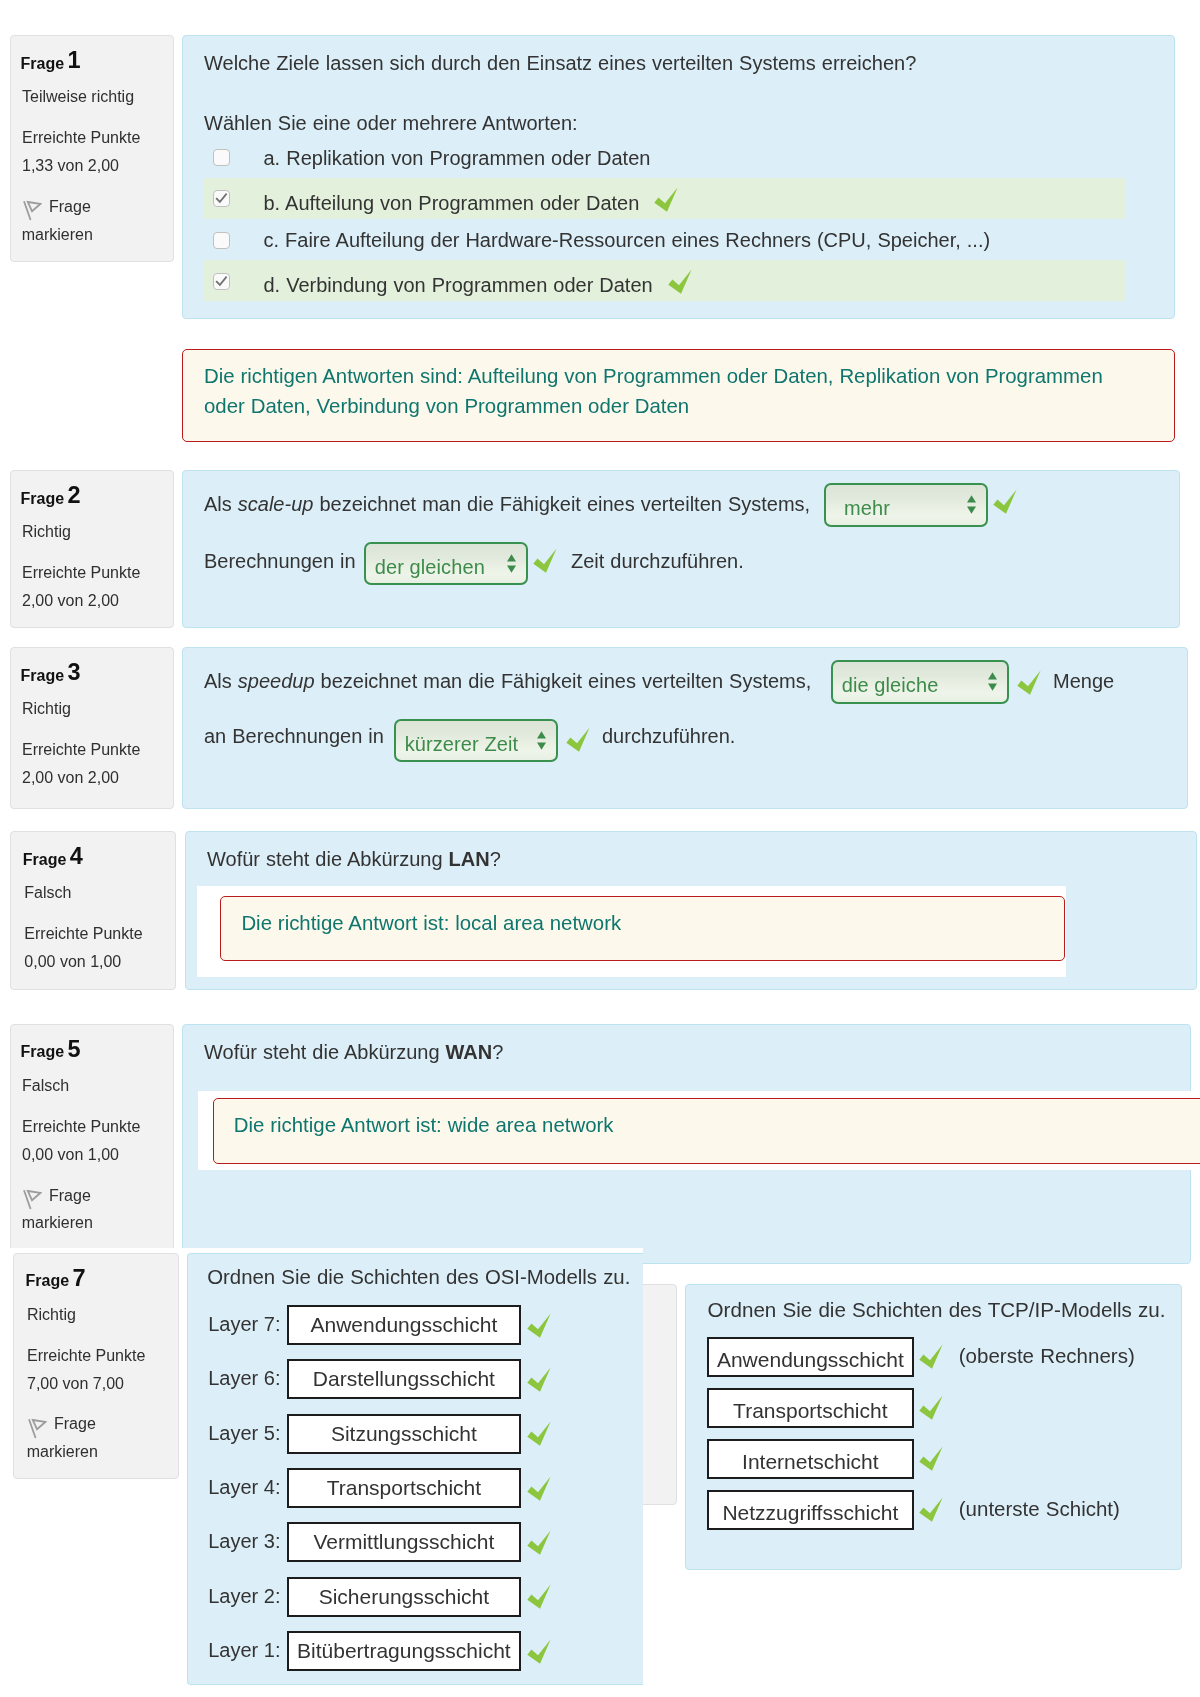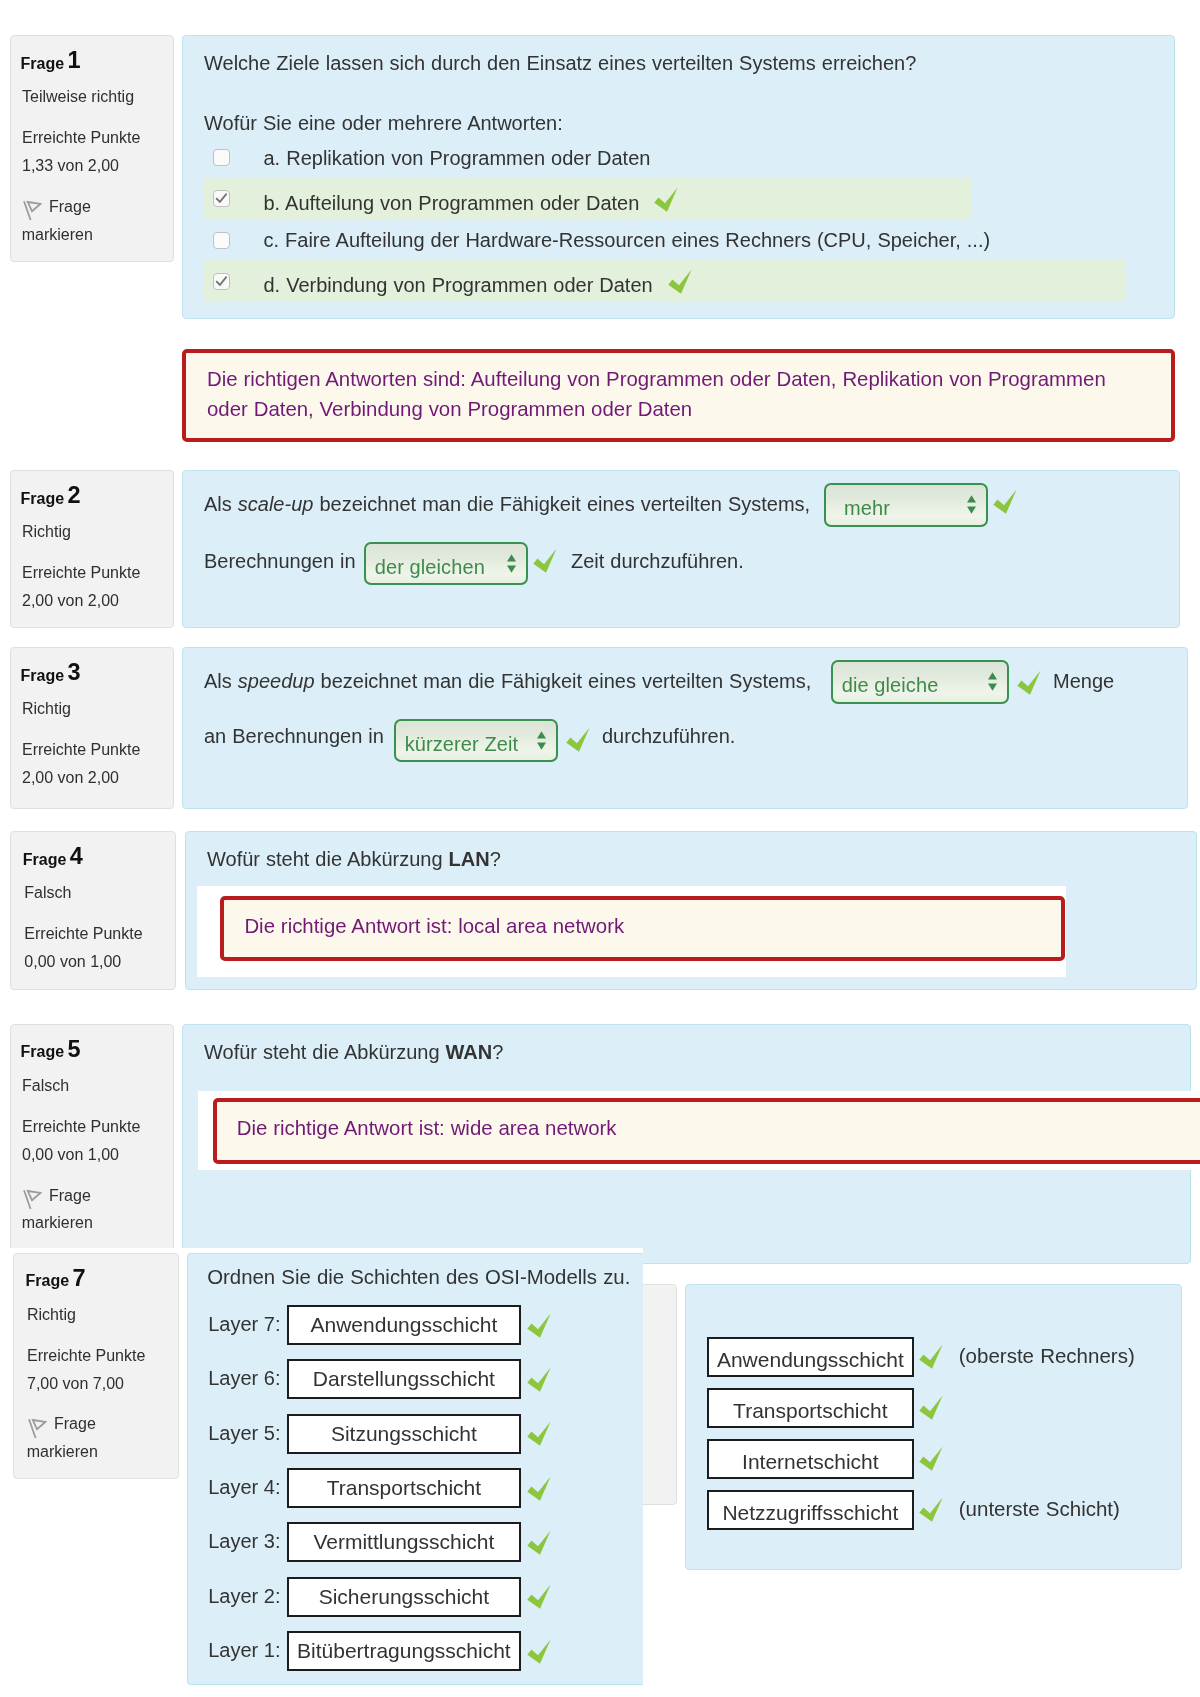--- a/index.html
+++ b/index.html
@@ -35,22 +35,22 @@
   .orow{position:absolute;}
   .orow.ok{background:#e3f0db;}
   .cbox{
     position:absolute;width:17px;height:17px;box-sizing:border-box;
     border:1px solid #c0c0c0;border-radius:4px;background:#fafafa;
   }
 
   
   .fb{
     position:absolute;box-sizing:border-box;
-    background:#fdf8ec;border:4px solid #b91c1c;border-radius:5px;
-    color:#701a75;font-size:20.4px;line-height:1;word-spacing:0.2px;
+    background:#fdf8ec;border:1px solid #b91c1c;border-radius:5px;
+    color:#0f766e;font-size:20.4px;line-height:1;word-spacing:0.2px;
   }
   .fb .l{position:absolute;white-space:nowrap;}
   .wbox{position:absolute;background:#ffffff;text-decoration:underline;}
 
   
   .sel{
     position:absolute;box-sizing:border-box;
     border:2px solid #39914f;border-radius:7px;
     background:linear-gradient(to bottom,#dbe4d7 0%,#e2eade 38%,#e8efe2 52%,#eef4e9 78%,#e7efe2 100%);
     color:#3d8b4a;
@@ -82,28 +82,28 @@
             <path d="M1.0 1.3 L7.6 20.0"></path>
             <path d="M4.8 2.0 L17.4 3.9 L9.0 11.2 Z"></path>
           </g>
         </svg></span>
     <div class="ln" style="left:38px;top:161.9px;">Frage</div>
     <div class="ln" style="left:10.7px;top:189.8px;">markieren</div>
   </div>
 
   <div class="content" style="left:182px;top:35px;width:993px;height:284px;">
     <div class="tx" style="left:21px;top:17.2px;">Welche Ziele lassen sich durch den Einsatz eines verteilten Systems erreichen?</div>
-    <div class="tx" style="left:21px;top:77.2px;">Wofür Sie eine oder mehrere Antworten:</div>
+    <div class="tx" style="left:21px;top:77.2px;">Wählen Sie eine oder mehrere Antworten:</div>
 
     <div class="orow" style="left:20px;top:100.5px;width:922px;height:41.3px;">
       <span class="cbox" style="left:10px;top:12.5px;"></span>
       <div class="tx" style="left:60.5px;top:11px;"><span>a.</span> <span>Replikation von Programmen oder Daten</span></div>
     </div>
 
-    <div class="orow ok" style="left:20px;top:141.8px;width:768px;height:41.3px;">
+    <div class="orow ok" style="left:20px;top:141.8px;width:922px;height:41.3px;">
       <span class="cbox" style="left:10px;top:12.5px;">
           <svg width="15" height="15" viewBox="0 0 15 15" style="position:absolute;left:0;top:0;">
             <path d="M2.7 7.7 L5.9 10.9 L12.1 3.3" fill="none" stroke="#717171" stroke-width="1.7" stroke-linecap="square"></path>
           </svg>
         </span>
       <div class="tx" style="left:60.5px;top:11px;"><span>b.</span> <span>Aufteilung von Programmen oder Daten</span><span style="display:inline-block;position:relative;top:-3px;width:26px;height:25px;margin-left:13px;vertical-align:-5px;"><svg width="26" height="26" viewBox="0 0 26 26">
               <path d="M25.6 1.4 L15.0 25.8 L2.3 16.8 L6.4 11.4 L13.0 17.3 Z" fill="#8cc63f"></path>
             </svg></span></div>
     </div>
 
@@ -234,20 +234,21 @@
     <div class="wbox" style="left:15px;top:66.1px;width:1010px;height:78.9px;">
       <div class="fb" style="left:15px;top:6.8px;width:995px;height:66.5px;">
         <span class="l" style="left:19.8px;top:16.5px;">Die richtige Antwort ist: wide area network</span>
       </div>
     </div>
   </div>
 
   <div class="info" style="left:512px;top:1284px;width:165px;height:221px;"></div>
 
   <div class="content" style="left:685px;top:1284.2px;width:496.5px;height:285.4px;">
+    <div class="tx" style="left:21.6px;top:15.2px;font-size:20.6px;">Ordnen Sie die Schichten des TCP/IP-Modells zu.</div>
     <div class="dbox" style="left:20.7px;top:52.3px;width:207.3px;height:39.3px;font-size:21px;">
         <span style="top:9.7px;">Anwendungsschicht</span>
       </div>
     <span style="position:absolute;left:231.4px;top:58px;"><svg width="26" height="26" viewBox="0 0 26 26">
           <path d="M25.6 1.4 L15.0 25.8 L2.3 16.8 L6.4 11.4 L13.0 17.3 Z" fill="#8cc63f"></path>
         </svg></span>
     <div class="tx" style="left:272.8px;top:61.1px;font-size:20.5px;">(oberste Rechners)</div>
 
     <div class="dbox" style="left:20.7px;top:103.3px;width:207.3px;height:39.3px;font-size:21px;">
         <span style="top:9.7px;">Transportschicht</span>

